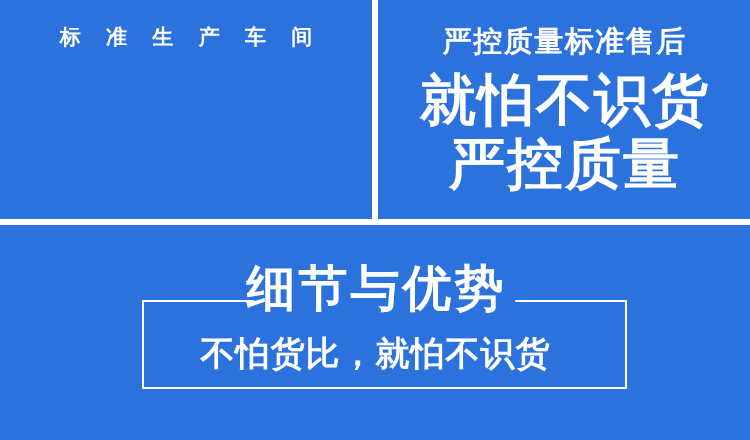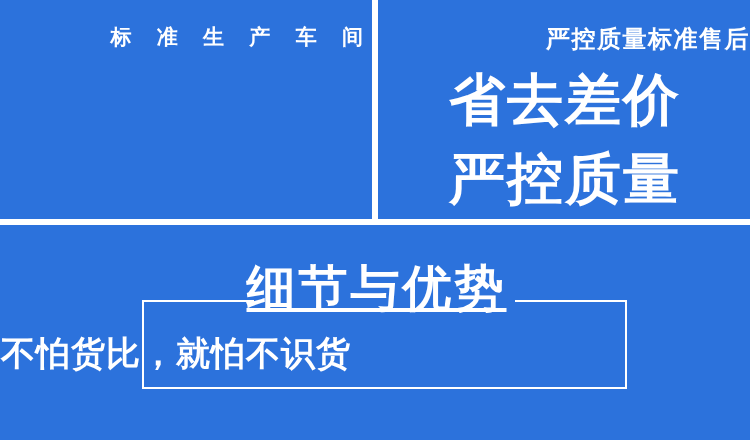--- a/index.html
+++ b/index.html
@@ -36,55 +36,55 @@
   #panel-bottom {
     left: 0px;
     top: 225px;
     width: 750px;
     height: 215px;
   }
 
   .eyebrow {
     position: absolute;
     width: 100%;
-    text-align: right;
+    text-align: center;
     color: #ffffff;
     font-weight: 700;
     font-size: 21px;
     line-height: 1;
     white-space: nowrap;
   }
   #eyebrow-left {
     top: 27px;
     letter-spacing: 9px;
     text-indent: 9px;
   }
   #eyebrow-right {
     top: 27px;
     letter-spacing: 1.5px;
     text-indent: 1.5px;
-    font-size: 24px;
+    font-size: 29px;
   }
 
   .headline {
     position: absolute;
     width: 100%;
     text-align: center;
     color: #ffffff;
     font-weight: 700;
     font-size: 56px;
     line-height: 1;
     letter-spacing: 2px;
     text-indent: 2px;
     white-space: nowrap;
   }
   #headline-left-1 { top: 72px; }
   #headline-left-2 { top: 138px; }
   #headline-right-1 { top: 72px; }
-  #headline-right-2 { top: 151px; }
+  #headline-right-2 { top: 136px; }
 
   
   #frame {
     position: absolute;
     left: 142px;
     top: 300px;
     width: 485px;
     height: 89px;
     box-sizing: border-box;
     border: 2px solid #ffffff;
@@ -106,49 +106,48 @@
     top: 264px;
     width: 750px;
     text-align: center;
     color: #ffffff;
     font-weight: 700;
     font-size: 49px;
     line-height: 1;
     letter-spacing: 3px;
     text-indent: 3px;
     white-space: nowrap;
-    text-decoration: underline;
   }
   #bottom-subtitle {
     position: absolute;
     left: 0;
     top: 336px;
     width: 750px;
-    text-align: left;
+    text-align: center;
     color: #ffffff;
     font-weight: 700;
     font-size: 34px;
     line-height: 1;
     letter-spacing: 1px;
     text-indent: 1px;
     white-space: nowrap;
   }
 </style>
 </head>
 <body>
 
 <div id="stage">
 
   <div class="panel" id="panel-left">
     <div class="eyebrow" id="eyebrow-left">标 准 生 产 车 间</div>
   </div>
 
   <div class="panel" id="panel-right">
     <div class="eyebrow" id="eyebrow-right">严控质量标准售后</div>
-    <div class="headline" id="headline-right-1">省去差价</div>
+    <div class="headline" id="headline-right-1">就怕不识货</div>
     <div class="headline" id="headline-right-2">严控质量</div>
   </div>
 
   <div class="panel" id="panel-bottom"></div>
 
   <div id="frame"></div>
   <div class="frame-stub" id="frame-stub-left"></div>
   <div class="frame-stub" id="frame-stub-right"></div>
 
   <div id="bottom-title">细节与优势</div>

